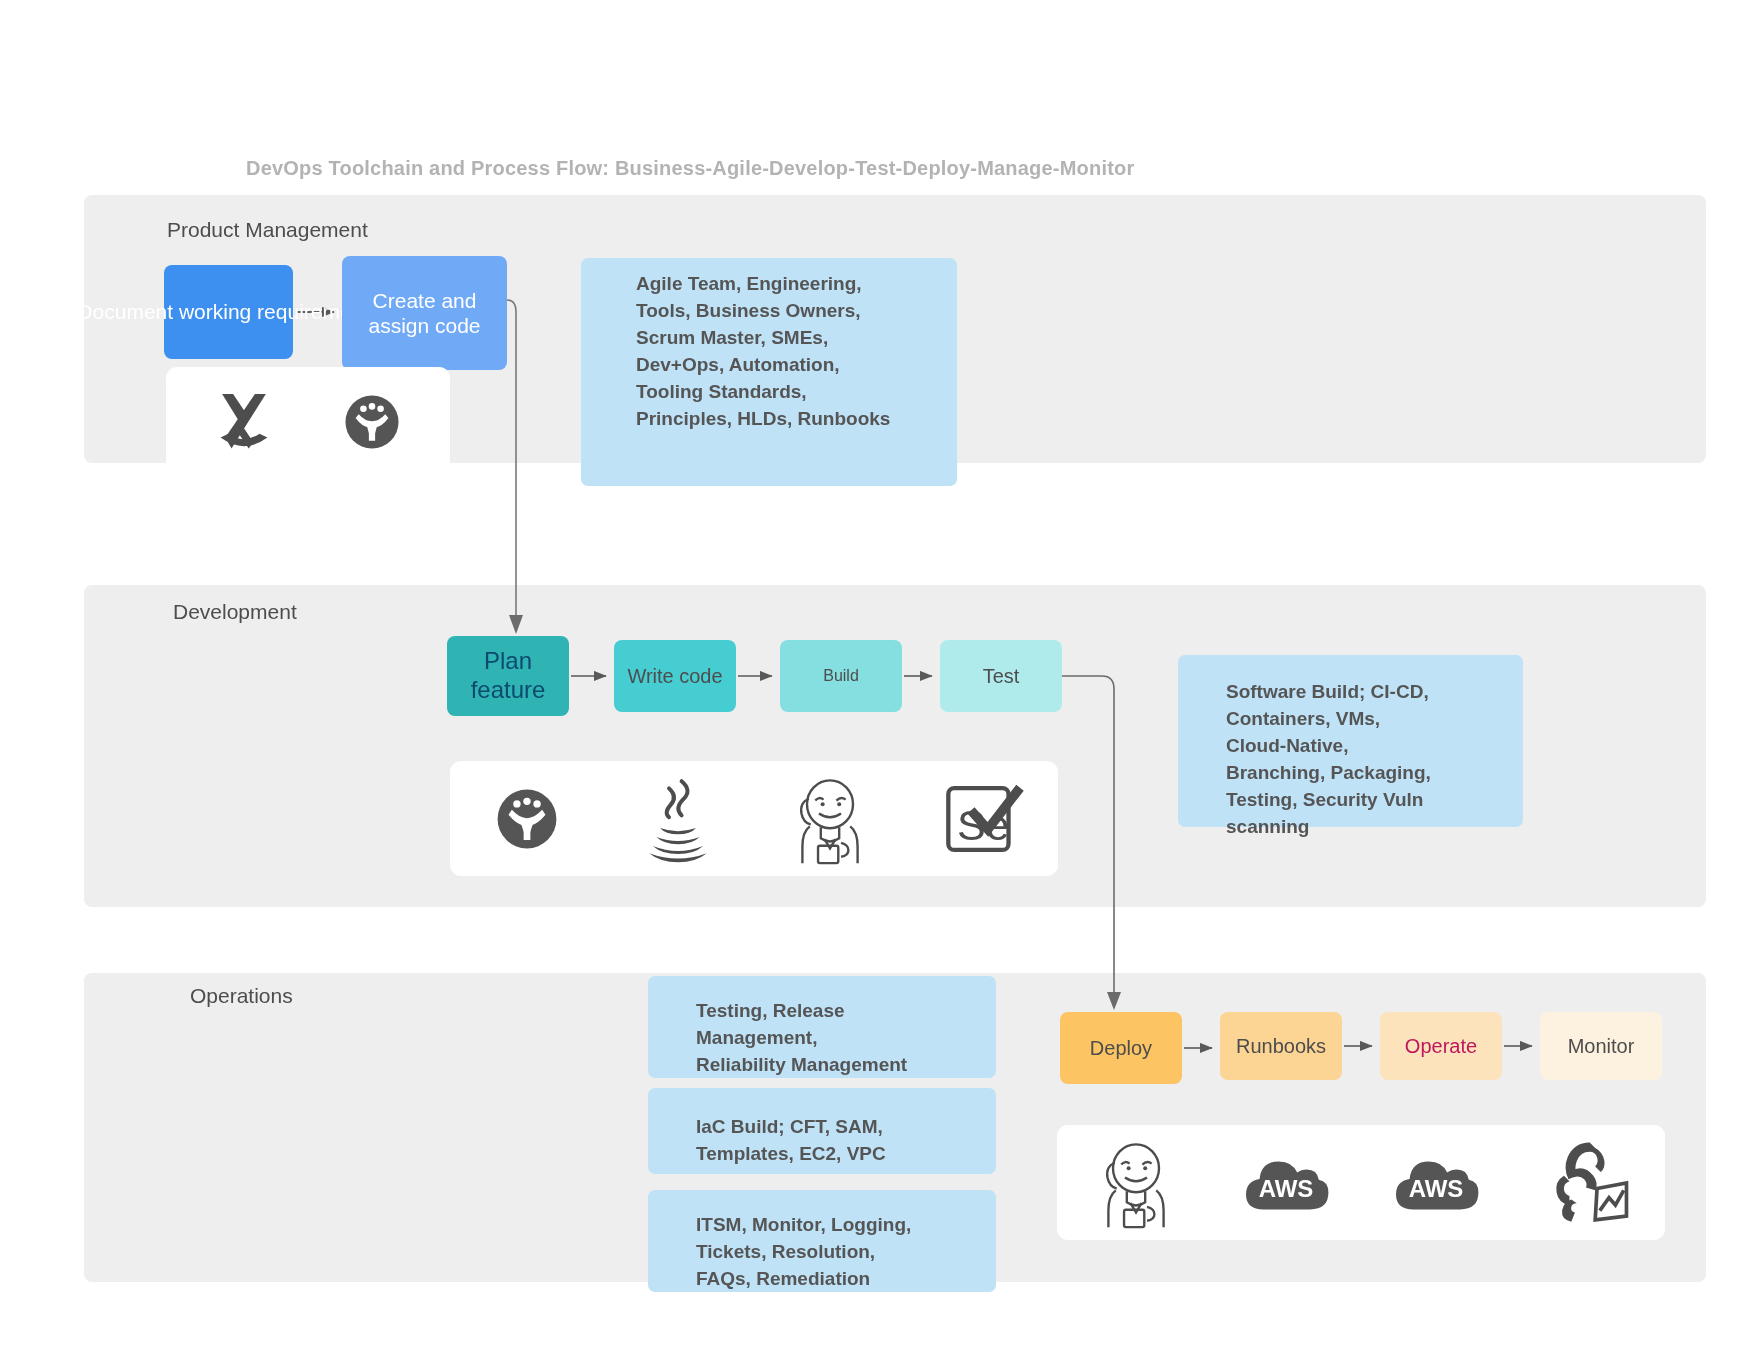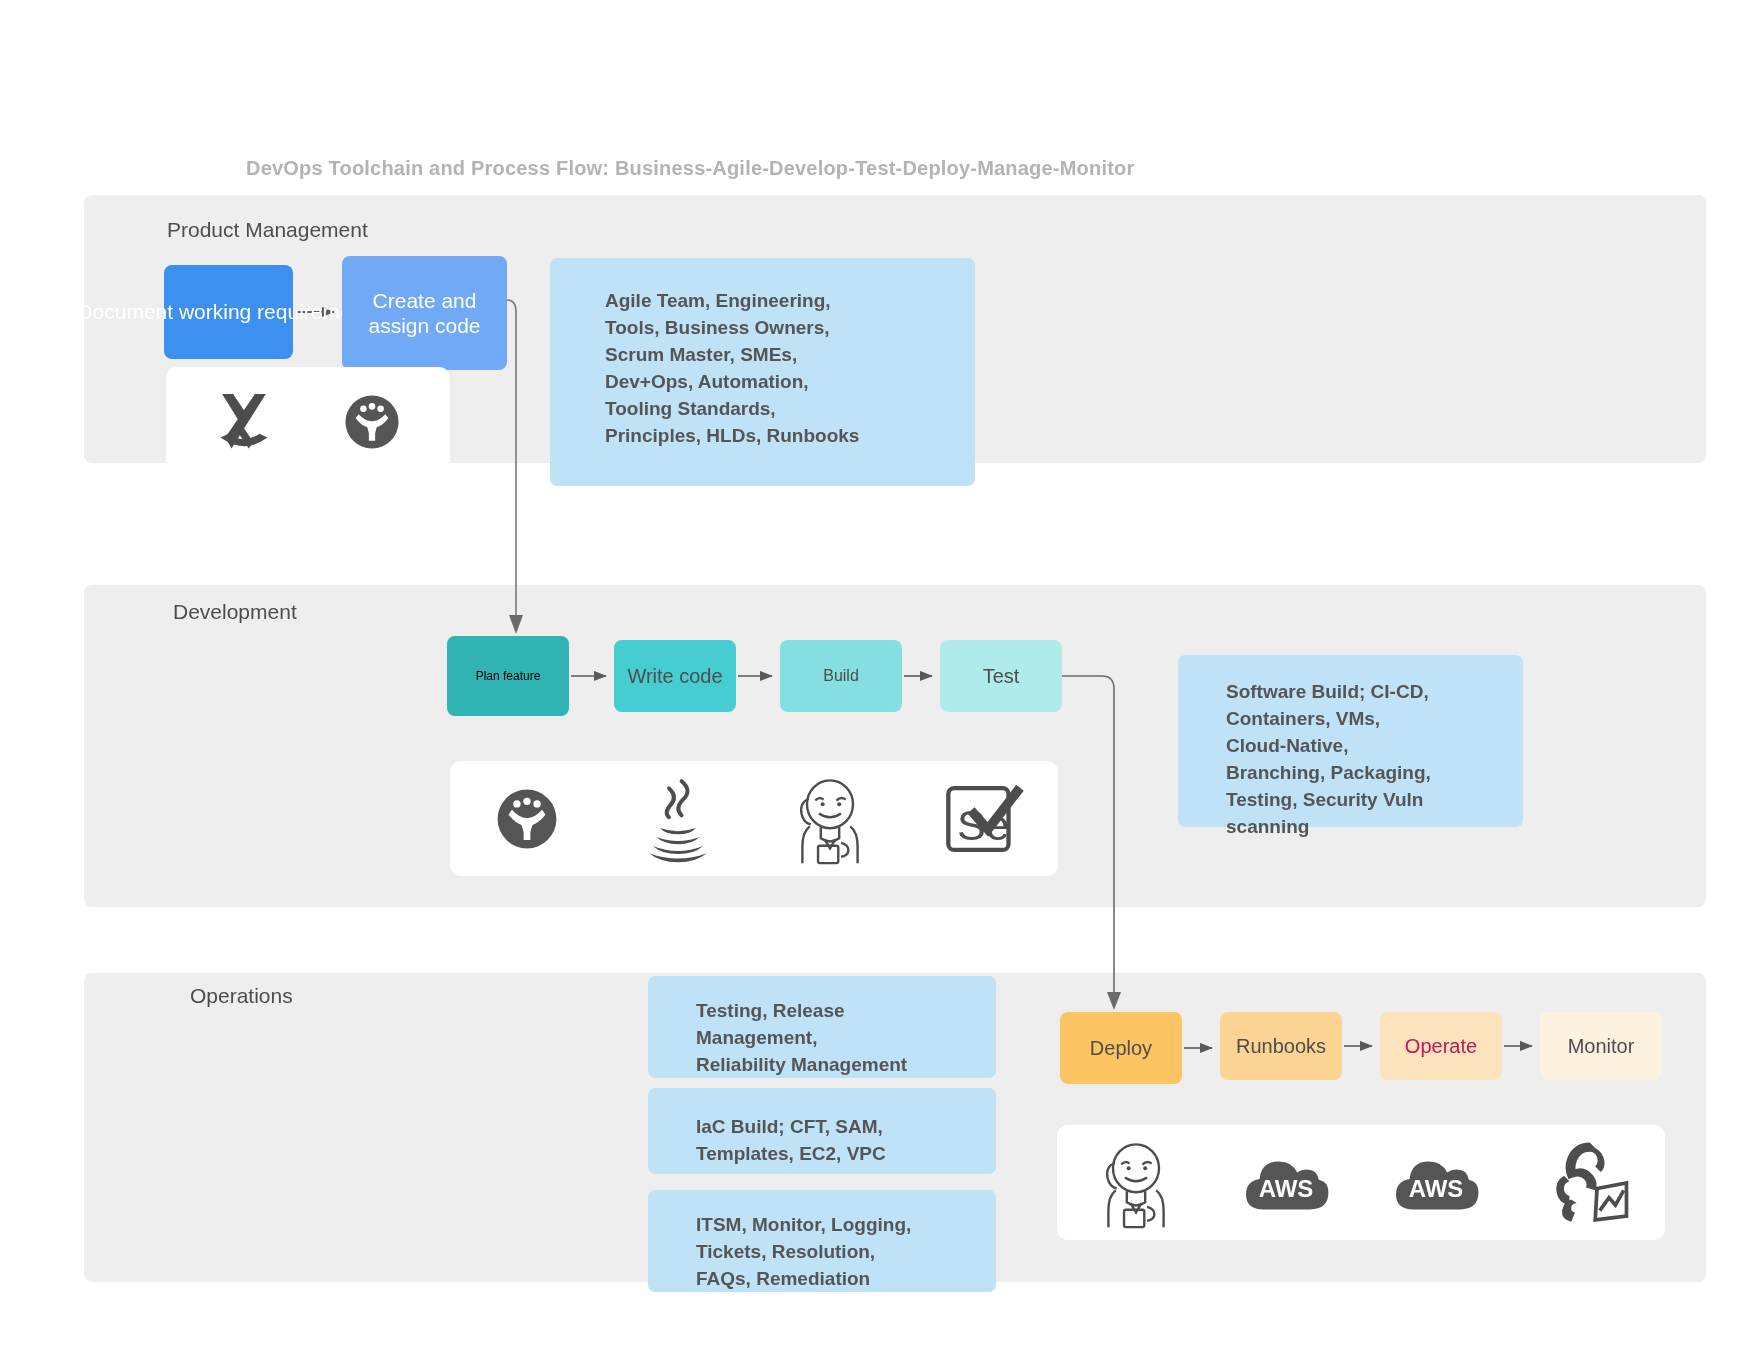--- a/index.html
+++ b/index.html
@@ -42,38 +42,38 @@
     left:164px;top:265px;width:129px;height:94px;background:#3d90f0;
     color:#ffffff;font-size:21px;
   }
   #n-doc span{white-space:nowrap;}
   #n-create{
     left:342px;top:256px;width:165px;height:114px;background:#70a9f5;
     color:#ffffff;font-size:21px;
   }
 
   
-  #n-plan   {left:447px;top:636px;width:122px;height:80px;background:#2fb3b3;color:#000000;font-size:12px;}
+  #n-plan   {left:447px;top:636px;width:122px;height:80px;background:#2fb3b3;color:#0c4a6e;font-size:24px;}
   #n-write  {left:614px;top:640px;width:122px;height:72px;background:#45cdd2;color:#4d4d4d;font-size:20px;}
   #n-build  {left:780px;top:640px;width:122px;height:72px;background:#85dee0;color:#4d4d4d;font-size:16px;}
   #n-test   {left:940px;top:640px;width:122px;height:72px;background:#b0ebeb;color:#4d4d4d;font-size:20px;}
 
   
   #n-deploy {left:1060px;top:1012px;width:122px;height:72px;background:#fcc463;color:#4d4d4d;font-size:20px;}
   #n-release{left:1220px;top:1012px;width:122px;height:68px;background:#fcd494;color:#4d4d4d;font-size:20px;}
   #n-operate{left:1380px;top:1012px;width:122px;height:68px;background:#fde3bb;color:#be185d;font-size:20px;}
   #n-monitor{left:1540px;top:1012px;width:122px;height:68px;background:#fdf2e0;color:#4d4d4d;font-size:20px;}
 
   
   .note{
     position:absolute;background:#bfe2f7;border-radius:7px;
     color:#555555;font-size:19px;font-weight:bold;line-height:1.42;
     box-sizing:border-box;padding:26px 0 26px 55px;white-space:pre-line;
   }
-  #note-pm   {left:550px;top:258px;width:425px;height:228px;padding-top:30px;}
+  #note-pm   {left:581px;top:258px;width:376px;height:228px;padding-top:13px;}
   #note-dev  {left:1178px;top:655px;width:345px;height:172px;padding:24px 0 24px 48px;}
   #note-ops1 {left:648px;top:976px;width:348px;height:102px;padding:22px 0 0 48px;}
   #note-ops2 {left:648px;top:1088px;width:348px;height:86px;padding:26px 0 0 48px;}
   #note-ops3 {left:648px;top:1190px;width:348px;height:102px;padding:22px 0 0 48px;}
 
   
   .iconstrip{
     position:absolute;background:#ffffff;border-radius:11px;
     display:flex;align-items:center;box-sizing:border-box;
   }

